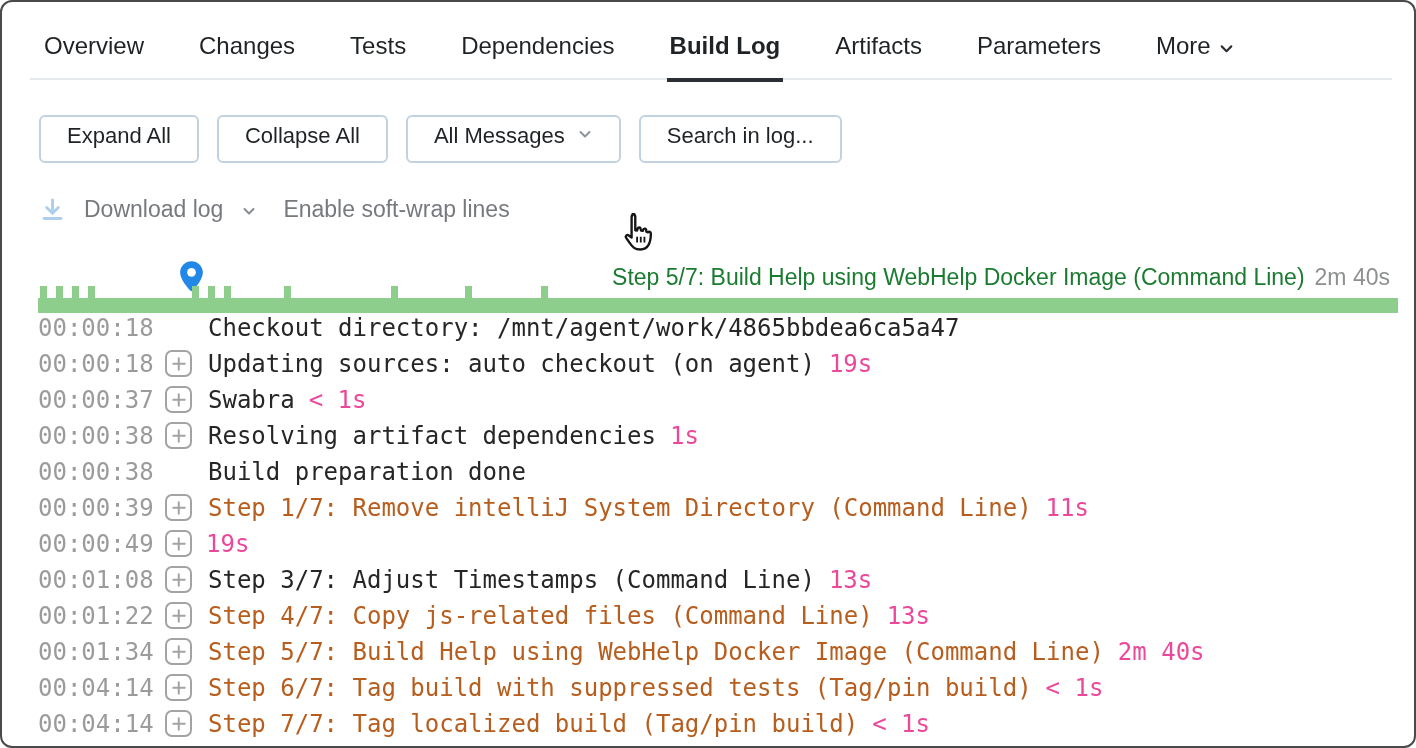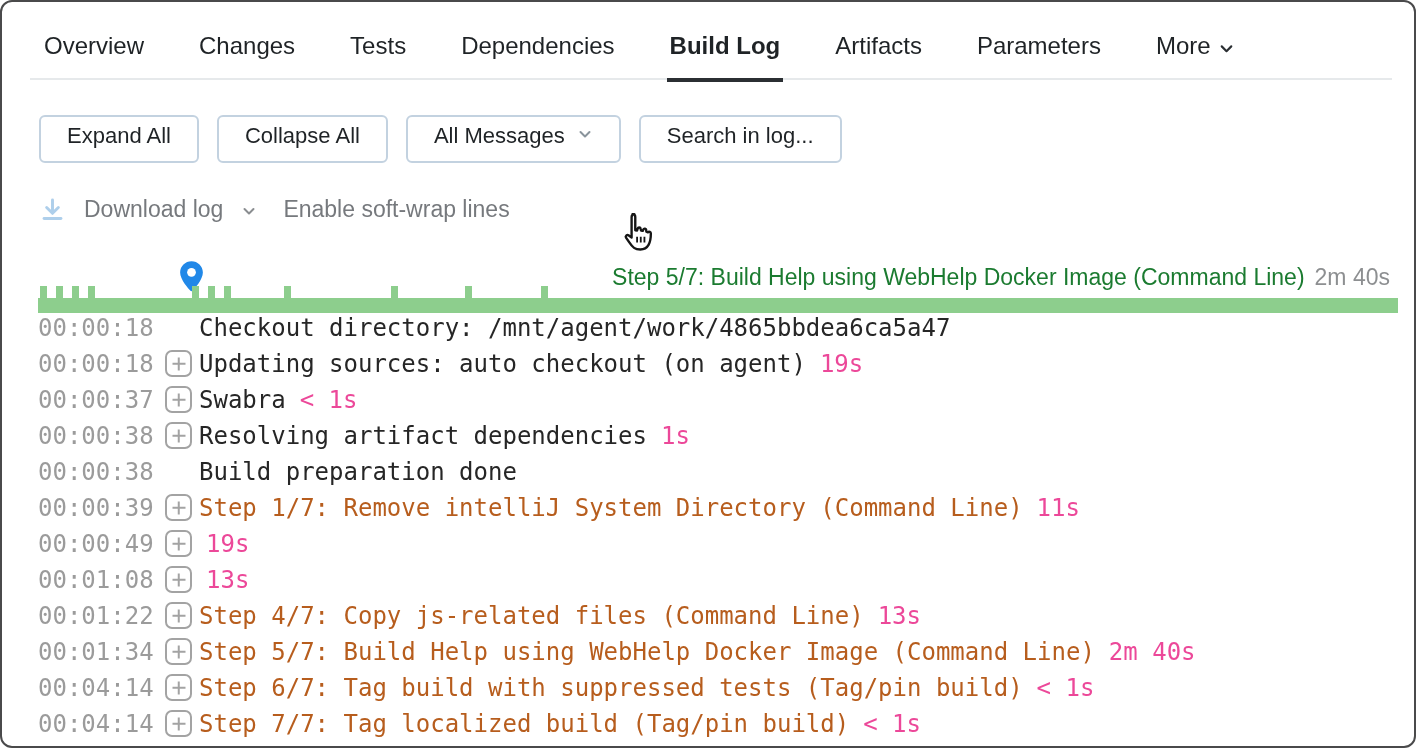--- a/index.html
+++ b/index.html
@@ -73,21 +73,21 @@
   }
   .expand::before {
     content:''; position:absolute; left:50%; top:50%; width:13px; height:2.5px;
     background:#a3a3a3; transform:translate(-50%,-50%);
   }
   .expand::after {
     content:''; position:absolute; left:50%; top:50%; width:2.5px; height:13px;
     background:#a3a3a3; transform:translate(-50%,-50%);
   }
   .expand.hidden { visibility:hidden; }
-  .msg { margin-left:7px; color:#262626; }
+  .msg { margin-left:16px; color:#262626; }
   .log-row.warning .msg { color:#b75d1d; }
   .dur { color:#ec4899; margin-left:14px; }
 </style>
 </head>
 <body>
 
 <div class="app">
 
   <nav class="tabbar">
       <div class="tab">
@@ -226,20 +226,21 @@
     <span class="dur">11s</span>
   </div>
       <div class="log-row">
     <span class="ts">00:00:49</span>
     <span class="expand"></span>
     <span class="dur">19s</span>
   </div>
       <div class="log-row">
     <span class="ts">00:01:08</span>
     <span class="expand"></span>
+    <span class="msg">Step 3/7: Adjust Timestamps (Command Line)</span>
     <span class="dur">13s</span>
   </div>
       <div class="log-row warning">
     <span class="ts">00:01:22</span>
     <span class="expand"></span>
     <span class="msg">Step 4/7: Copy js-related files (Command Line)</span>
     <span class="dur">13s</span>
   </div>
       <div class="log-row warning">
     <span class="ts">00:01:34</span>

